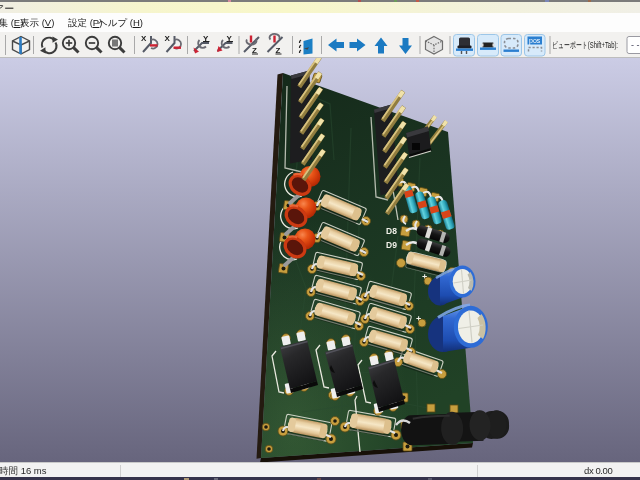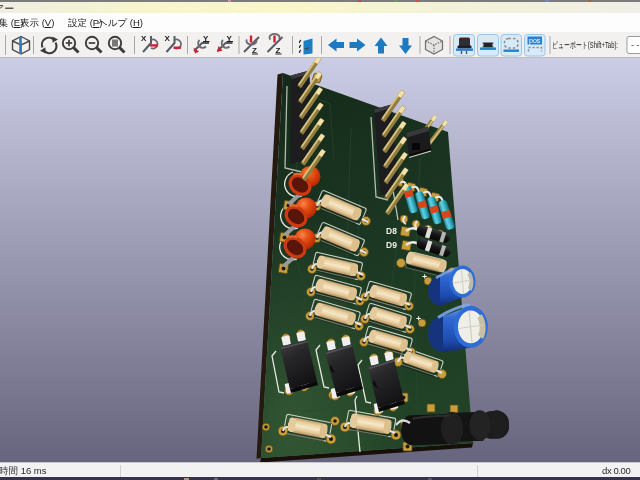--- a/index.html
+++ b/index.html
@@ -797,21 +797,21 @@
       <polygon points="406,133 428,126.5 431,148 409,154.5" fill="#1b1b1d"></polygon>
       <polygon points="406,133 428,126.5 429,131 407,137.5" fill="#39393d"></polygon>
       <polygon points="409,154.5 431,148 431.5,151 409.5,157.5" fill="#0a0a0a"></polygon>
       <rect x="412" y="143" width="8" height="7" fill="#060606"></rect>
       <path d="M409,157.5 L431,151" stroke="#e9e9df" stroke-width="1.3" fill="none" opacity="0.9"></path>
     </g>
   </svg>
   </div>
   <div id="statusbar">
     <span style="position:absolute;left:-20px;top:2px;">描画時間 16 ms</span>
-    <span style="position:absolute;left:602px;top:2px;letter-spacing:-0.4px;">dx 0.00</span>
+    <span style="position:absolute;left:584px;top:2px;letter-spacing:-0.4px;">dx 0.00</span>
     <div class="ssep" style="left:120px"></div>
     <div class="ssep" style="left:477px"></div>
   </div>
   <div id="bstrip2"></div>
   <div style="position:absolute;left:184px;top:478px;width:5px;height:2px;background:#b09a78;"></div>
   <div style="position:absolute;left:214px;top:478px;width:4px;height:2px;background:#6a6a7a;"></div>
   <div style="position:absolute;left:317px;top:478px;width:4px;height:2px;background:#6a4a4a;"></div>
   <div style="position:absolute;left:428px;top:478px;width:4px;height:2px;background:#5a5a6e;"></div>
 </div>
 

